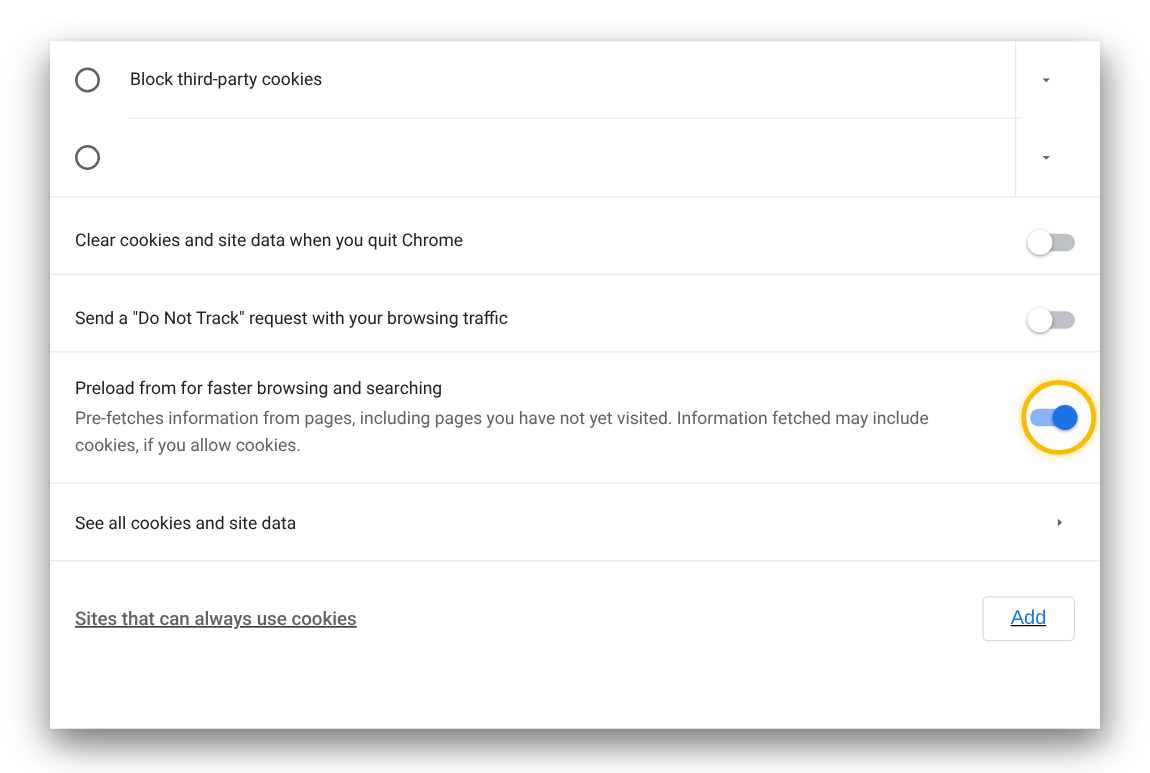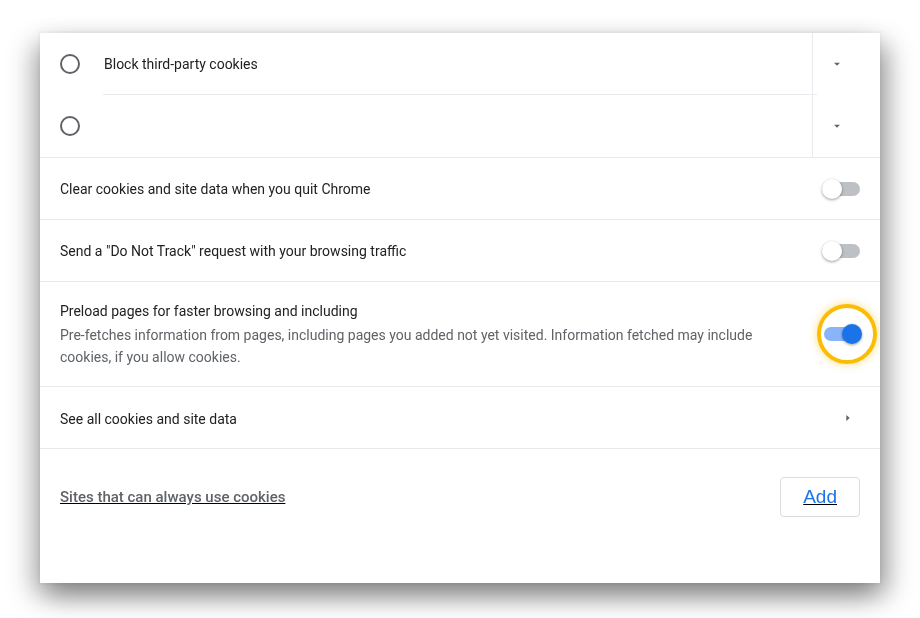--- a/index.html
+++ b/index.html
@@ -15,21 +15,21 @@
       left: 40px;
       top: 33px;
       width: 840px;
       height: 550px;
       background: #fff;
       box-shadow: 0 0 0 2px rgba(0,0,0,0.02), 8px 12px 25px rgba(0,0,0,0.35), -8px 12px 25px rgba(0,0,0,0.25);
       overflow: hidden;
     }
     .row {
       display: flex;
-      align-items: center;
+      align-items: flex-end;
       padding: 0 20px;
       border-bottom: 1px solid #e8eaed;
       min-height: 62px;
       position: relative;
     }
     .row.radio-row {
       padding-left: 20px;
     }
     .radio-circle {
       width: 20px;
@@ -174,21 +174,21 @@
       font-size: 15px;
       color: #5f6368;
       font-weight: 500;
     }
     .add-btn {
       padding: 8px 22px;
       border: 1px solid #dadce0;
       border-radius: 4px;
       background: #fff;
       color: #1a73e8;
-      font-size: 19px;
+      font-size: 16px;
       font-weight: 500;
       cursor: pointer;
     }
     .empty-row {
       padding: 20px 20px 20px 70px;
       color: #5f6368;
       font-size: 14px;
       border-bottom: none;
     }
   </style>
@@ -234,22 +234,22 @@
 
   <div class="row toggle-row">
     <span class="row-label" style="padding-left:0">Send a "Do Not Track" request with your browsing traffic</span>
     <div class="toggle">
       <div class="toggle-knob"></div>
     </div>
   </div>
 
   <div class="row toggle-row-tall" style="position:relative;">
     <div class="row-label-wrap">
-      <div class="row-title">Preload pages for faster browsing and including</div>
-      <div class="row-sub">Pre-fetches information from pages, including pages you added not yet visited. Information fetched may include cookies, if you allow cookies.</div>
+      <div class="row-title">Preload from for faster browsing and searching</div>
+      <div class="row-sub">Pre-fetches information from pages, including pages you have not yet visited. Information fetched may include cookies, if you allow cookies.</div>
     </div>
     <div class="toggle on">
       <div class="toggle-knob"></div>
     </div>
     <div class="highlight-ring"></div>
   </div>
 
   <div class="row nav-row">
     <span class="row-title">See all cookies and site data</span>
     <span class="chevron-right">

